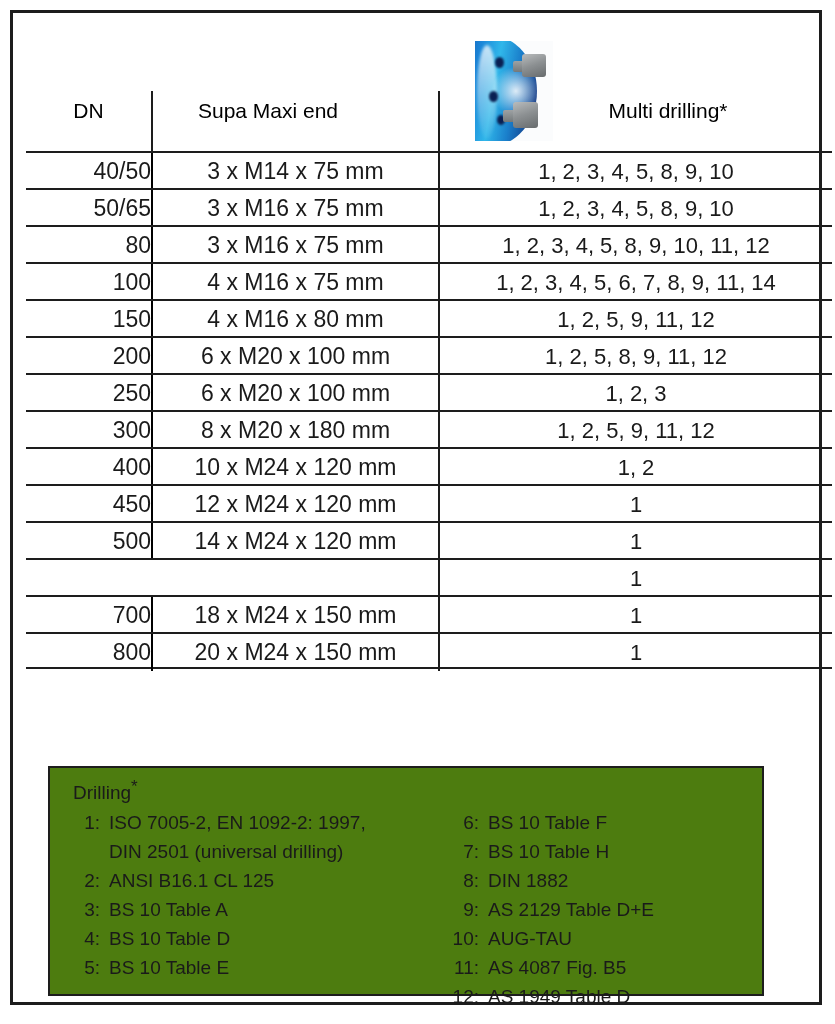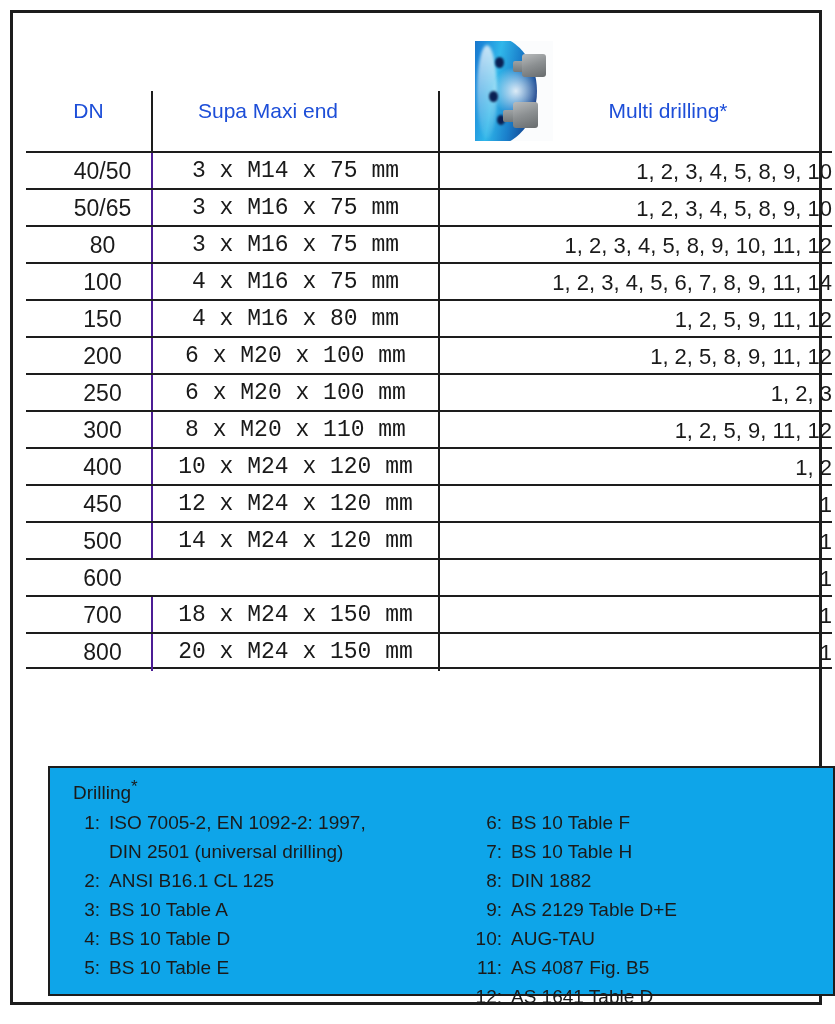--- a/index.html
+++ b/index.html
@@ -66,21 +66,21 @@
   }
   .hrule.c1 { left: 125px; }
   .hrule.c2 { left: 412px; }
 
   .th {
     position: absolute;
     bottom: 30px;
     font-size: 21px;
     text-align: center;
     line-height: 1;
-    color: #1d4ed8;
+    color: #000000;
   }
   .th.dn   { left: 0px;   width: 125px; }
   .th.sme  { left: 125px; width: 234px; }
   .th.md   { left: 412px; width: 394px; }
 
   .th.md .md-wrap {
     display: inline-block;
     position: relative;
     padding-left: 66px;
   }
@@ -171,55 +171,55 @@
     top: 0;
     height: 37px;
     line-height: 37px;
     font-size: 23px;
     text-align: center;
     box-sizing: border-box;
     color: #1a1a1a;
     white-space: nowrap;
     overflow: hidden;
   }
-  .cell.dn  { left: 14px;   width: 125px; }
-  .cell.sme { left: 125px; width: 287px; border-left: 2px solid #4c1d95; font-family: Liberation Mono, monospace; }
-  .cell.md  { left: 412px; width: 394px; border-left: 2px solid #1d1d1d; font-size: 22px; text-align: right; }
+  .cell.dn  { left: 0px;   width: 125px; text-align: right; }
+  .cell.sme { left: 125px; width: 287px; border-left: 2px solid #000000; }
+  .cell.md  { left: 412px; width: 394px; border-left: 2px solid #1d1d1d; font-size: 22px; }
 
   
   .legend-box {
     position: absolute;
     left: 35px;
     top: 753px;
-    width: 787px;
+    width: 716px;
     height: 230px;
     box-sizing: border-box;
     border: 2px solid #1d1d1d;
-    background: #0ea5e9;
+    background: #4d7c0f;
   }
 
   .legend-title {
     position: absolute;
     left: 23px;
     top: 14px;
     font-size: 19px;
     color: #1a1a1a;
   }
   .legend-title .star {
     font-size: 17px;
     vertical-align: super;
     line-height: 0;
   }
 
   .legend-col {
     position: absolute;
     top: 44px;
   }
   .legend-col.left  { left: 23px;  width: 400px; }
-  .legend-col.right { left: 425px; width: 320px; }
+  .legend-col.right { left: 402px; width: 320px; }
 
   .legend-item {
     position: relative;
     height: 29px;
     font-size: 19px;
     color: #1a1a1a;
     white-space: nowrap;
   }
   .legend-item .num {
     display: inline-block;
@@ -301,40 +301,39 @@
             <div class="cell sme">6 x M20 x 100 mm</div>
             <div class="cell md">1, 2, 5, 8, 9, 11, 12</div>
           </div>
           <div class="trow">
             <div class="cell dn">250</div>
             <div class="cell sme">6 x M20 x 100 mm</div>
             <div class="cell md">1, 2, 3</div>
           </div>
           <div class="trow">
             <div class="cell dn">300</div>
-            <div class="cell sme">8 x M20 x 110 mm</div>
+            <div class="cell sme">8 x M20 x 180 mm</div>
             <div class="cell md">1, 2, 5, 9, 11, 12</div>
           </div>
           <div class="trow">
             <div class="cell dn">400</div>
             <div class="cell sme">10 x M24 x 120 mm</div>
             <div class="cell md">1, 2</div>
           </div>
           <div class="trow">
             <div class="cell dn">450</div>
             <div class="cell sme">12 x M24 x 120 mm</div>
             <div class="cell md">1</div>
           </div>
           <div class="trow">
             <div class="cell dn">500</div>
             <div class="cell sme">14 x M24 x 120 mm</div>
             <div class="cell md">1</div>
           </div>
           <div class="trow">
-            <div class="cell dn">600</div>
             <div class="cell md">1</div>
           </div>
           <div class="trow">
             <div class="cell dn">700</div>
             <div class="cell sme">18 x M24 x 150 mm</div>
             <div class="cell md">1</div>
           </div>
           <div class="trow last">
             <div class="cell dn">800</div>
             <div class="cell sme">20 x M24 x 150 mm</div>
@@ -357,18 +356,18 @@
           <div class="legend-item"><span class="num">4:</span><span class="txt">BS 10 Table D</span></div>
           <div class="legend-item"><span class="num">5:</span><span class="txt">BS 10 Table E</span></div>
         </div>
       <div class="legend-col right" id="legend-right">
           <div class="legend-item"><span class="num">6:</span><span class="txt">BS 10 Table F</span></div>
           <div class="legend-item"><span class="num">7:</span><span class="txt">BS 10 Table H</span></div>
           <div class="legend-item"><span class="num">8:</span><span class="txt">DIN 1882</span></div>
           <div class="legend-item"><span class="num">9:</span><span class="txt">AS 2129 Table D+E</span></div>
           <div class="legend-item"><span class="num">10:</span><span class="txt">AUG-TAU</span></div>
           <div class="legend-item"><span class="num">11:</span><span class="txt">AS 4087 Fig. B5</span></div>
-          <div class="legend-item"><span class="num">12:</span><span class="txt">AS 1641 Table D</span></div>
+          <div class="legend-item"><span class="num">12:</span><span class="txt">AS 1949 Table D</span></div>
         </div>
     </div>
 
   </div>
 </div>
 
 </body></html>

